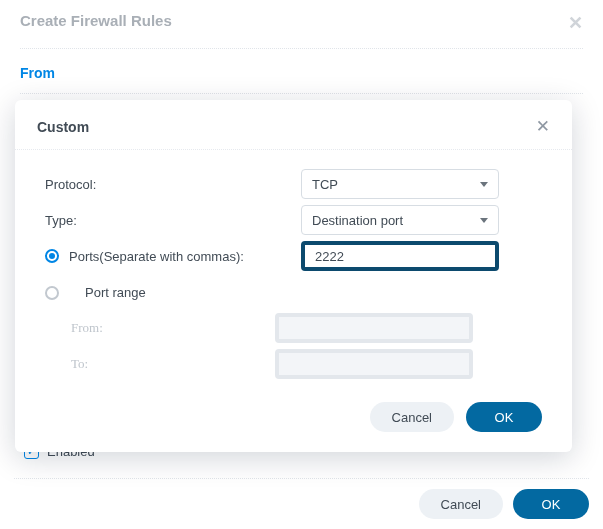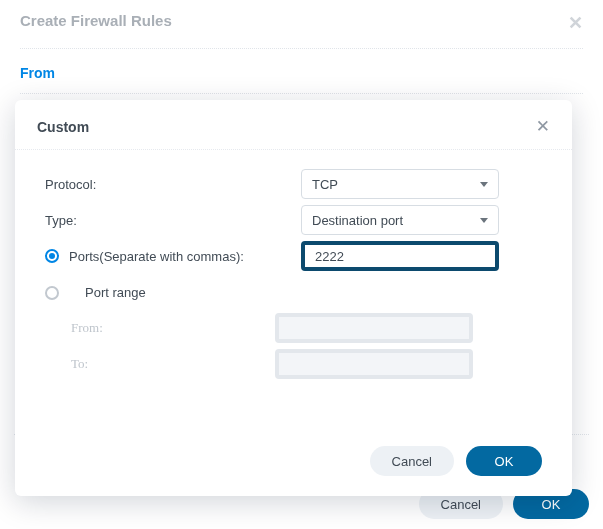--- a/index.html
+++ b/index.html
@@ -9,21 +9,21 @@
     .parent { position: absolute; inset: 0; padding: 12px 20px; color: #a9afb6; }
     .parent-header { display: flex; justify-content: space-between; font-weight: 700; font-size: 15px; color: #a9afb6; padding-bottom: 8px; }
     .parent-header .close { font-size: 18px; color: #d0d4d9; cursor: default; }
     .parent-divider { border: none; border-top: 1px dotted #e0e4e9; margin: 6px 0 10px; }
     .section-title { color: #0086e5; font-weight: 600; font-size: 14px; padding: 6px 0; }
     .parent .radio-row { display:flex; align-items:center; gap:8px; padding: 3px 6px; color:#a9afb6; }
     .radio { width:14px; height:14px; border-radius:50%; border:2px solid #c2c8cf; display:inline-block; background:#fff; flex-shrink:0;}
     .parent .checkbox-row { display:flex; align-items:center; gap:8px; padding: 10px 0; color:#414b55; position:absolute; bottom:60px; left:24px; }
     .checkbox { width:15px; height:15px; border-radius:3px; border:1px solid #0086e5; display:inline-flex; align-items:center; justify-content:center; background:#fff; color:#0086e5; font-size:11px; line-height:1; }
     .parent-footer { position:absolute; bottom:10px; right:14px; left:14px; display:flex; justify-content:flex-end; gap:10px; border-top:1px dotted #e0e4e9; padding-top:10px;}
-    .btn { min-width:76px; height:30px; border-radius:15px; border:none; font-size:13px; display:inline-flex; align-items:center; justify-content:center; padding:0 22px;margin-top:44px;}
+    .btn { min-width:76px; height:30px; border-radius:15px; border:none; font-size:13px; display:inline-flex; align-items:center; justify-content:center; padding:0 22px;}
     .btn-secondary { background:#edf1f5; color:#414b55; }
     .btn-primary { background:#0369a1; color:#fff; }
 
     
     .modal { position:absolute; left:15px; top:100px; width:557px; background:#fff; border-radius:6px; box-shadow: 0 6px 30px rgba(0,20,50,.18); padding: 0; }
     .modal-header { display:flex; justify-content:space-between; align-items:center; padding:14px 18px 10px 22px;}
     .modal-header .title { font-weight:600; color:#414b55; font-size:14px; }
     .modal-header .close { font-size:17px; color:#8f98a3; cursor:pointer; padding:2px 4px; }
     .modal-divider { border:none; border-top:1px dotted #e6e9ee; margin:0 0 6px; }
     .modal-body { padding: 10px 30px 6px 30px; }

